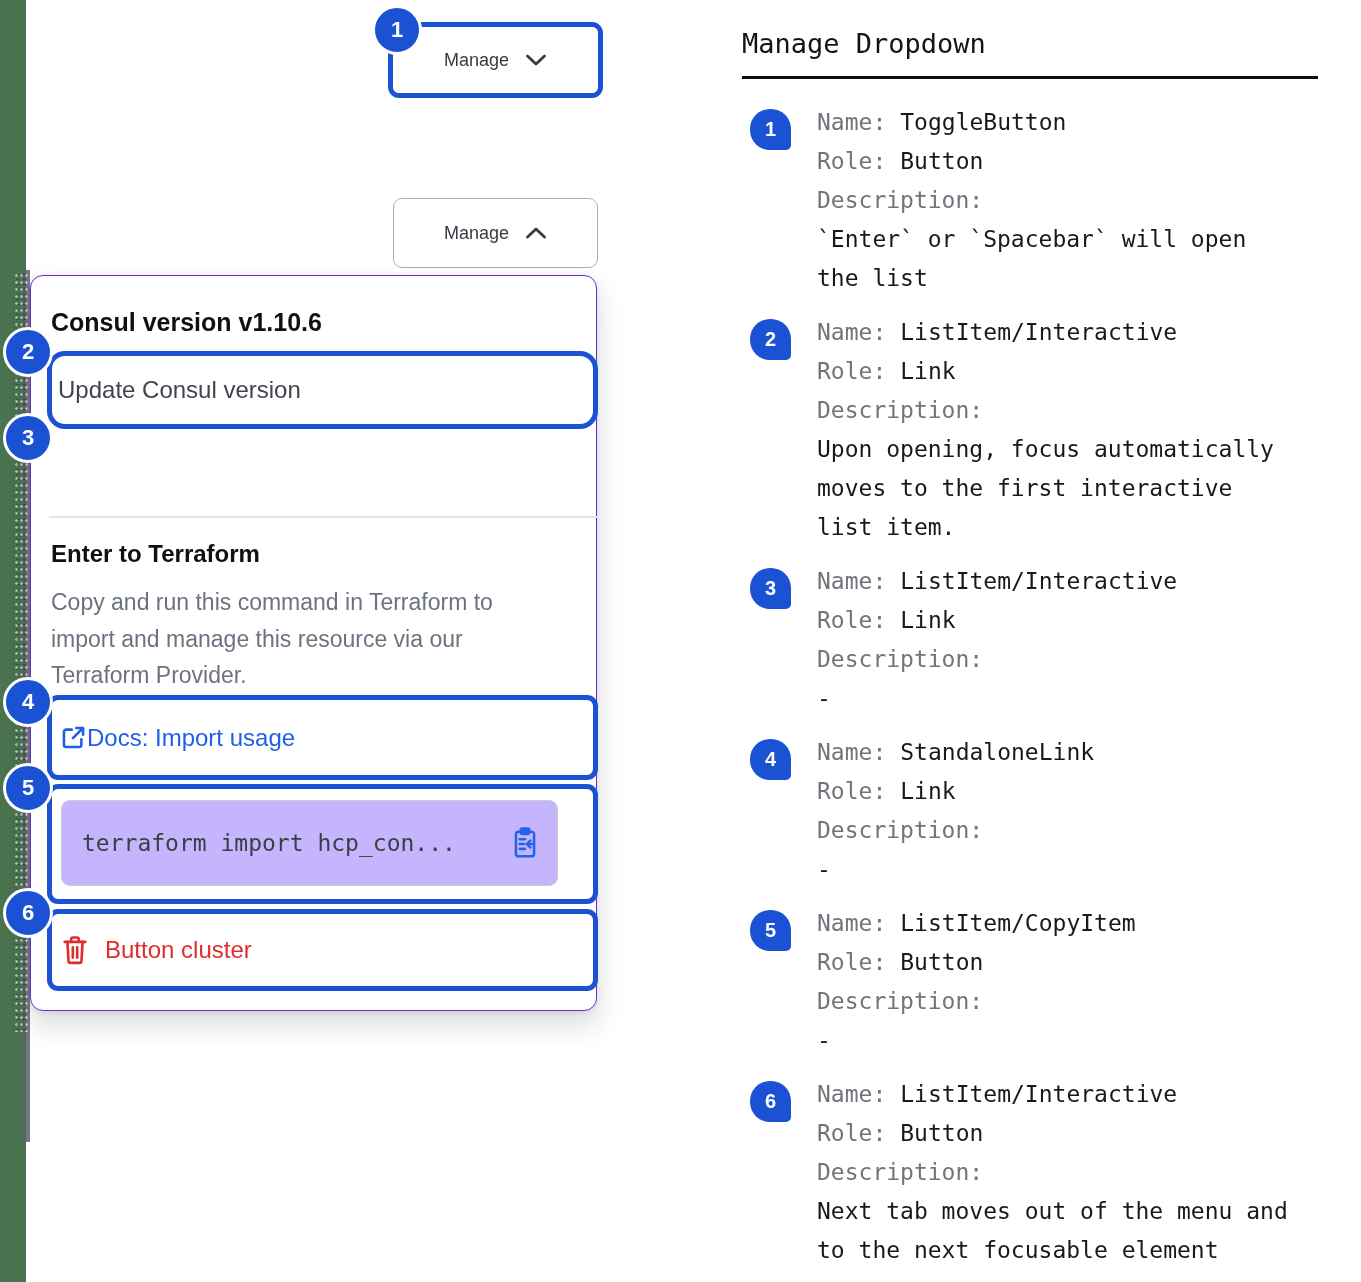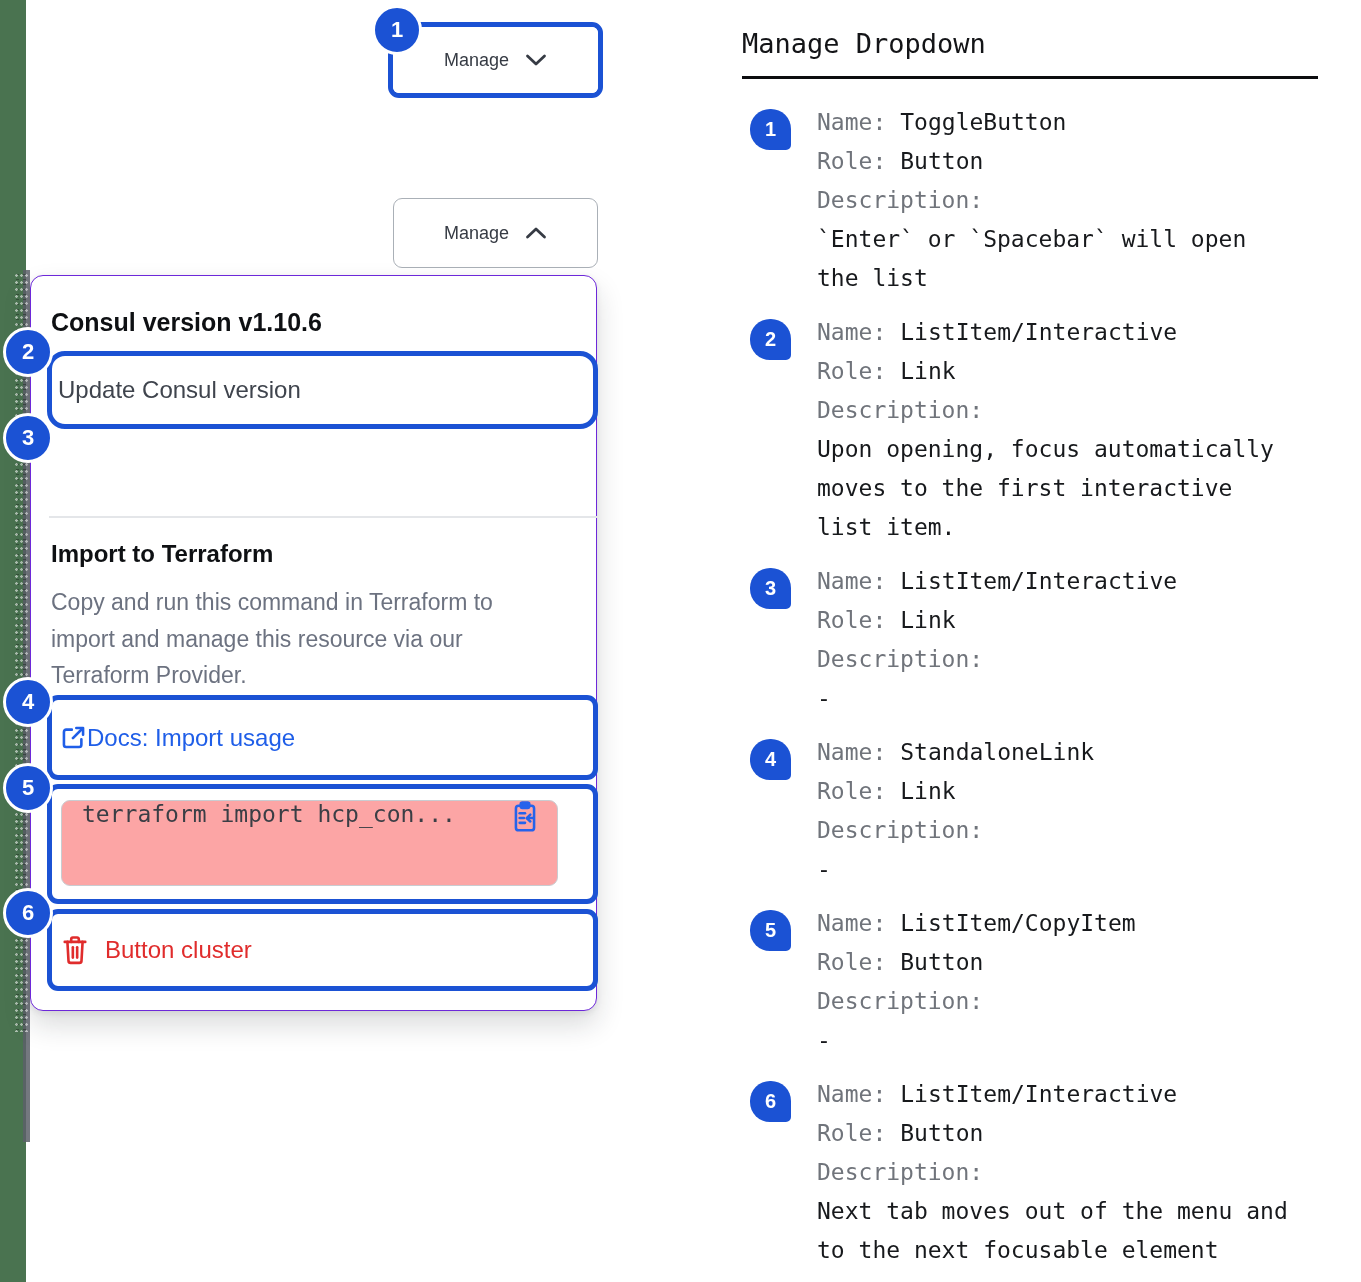--- a/index.html
+++ b/index.html
@@ -52,21 +52,21 @@
   .box6{top:633px;height:82px;}
   .menu-item{width:100%;height:100%;border:none;background:transparent;text-align:left;
     font-family:inherit;font-size:24px;color:var(--menu-ink);padding-left:6px;cursor:pointer;}
   .divider{position:absolute;left:18px;top:240px;width:549px;height:1.5px;background:#e4e6e9;}
   .section-title{position:absolute;left:20px;top:264px;font-size:24px;font-weight:bold;color:#0e1013;}
   .section-desc{position:absolute;left:20px;top:308px;width:512px;font-size:23px;line-height:36.5px;
     color:var(--gray);}
   .docs-link{display:flex;align-items:center;padding-left:8px;font-size:24px;font-weight:500;
     color:var(--link);text-decoration:none;cursor:pointer;}
   .code-box{position:absolute;left:9px;top:11px;width:497px;height:86px;border:1.5px solid #c9ccd1;
-    border-radius:9px;display:flex;align-items:flex-start;padding:0 18px 0 20px;background:#fca5a5;}
+    border-radius:9px;display:flex;align-items:center;padding:0 18px 0 20px;background:#c4b5fd;}
   .code-text{flex:1;font-family:"DejaVu Sans Mono","Liberation Mono",monospace;font-size:23px;color:#3a3e45;}
   .copy-btn{border:none;background:transparent;cursor:pointer;display:flex;align-items:center;}
   .delete-item{display:flex;align-items:center;gap:17px;width:100%;height:100%;border:none;
     background:transparent;padding-left:10px;font-family:inherit;font-size:24px;font-weight:500;
     color:var(--red);cursor:pointer;}
 
   
   .legend{position:absolute;left:742px;top:28px;width:586px;
     font-family:"DejaVu Sans Mono","Liberation Mono",monospace;}
   .legend-title{font-size:27px;color:#131417;}
@@ -117,21 +117,21 @@
   <div class="panel">
     <div class="panel-header">Consul version v1.10.6</div>
 
     <div class="annot-box item-box box2">
       <button class="menu-item">Update Consul version</button>
     </div>
 
 
     <div class="divider"></div>
 
-    <div class="section-title">Import to Terraform</div>
+    <div class="section-title">Enter to Terraform</div>
     <p class="section-desc">Copy and run this command in Terraform to import and manage this resource via our Terraform Provider.</p>
 
     <div class="annot-box item-box box4">
       <a class="docs-link">
         <span>
           <svg width="27" height="27" viewBox="0 0 24 24" fill="none" stroke="#1f5ee8" stroke-width="2.3" stroke-linecap="round" stroke-linejoin="round">
             <path d="M19 13.5v5a2 2 0 0 1-2 2H5.5a2 2 0 0 1-2-2V7a2 2 0 0 1 2-2h5"></path>
             <polyline points="14.5,3.5 20.5,3.5 20.5,9.5"></polyline>
             <line x1="20" y1="4" x2="11.5" y2="12.5"></line>
           </svg>

